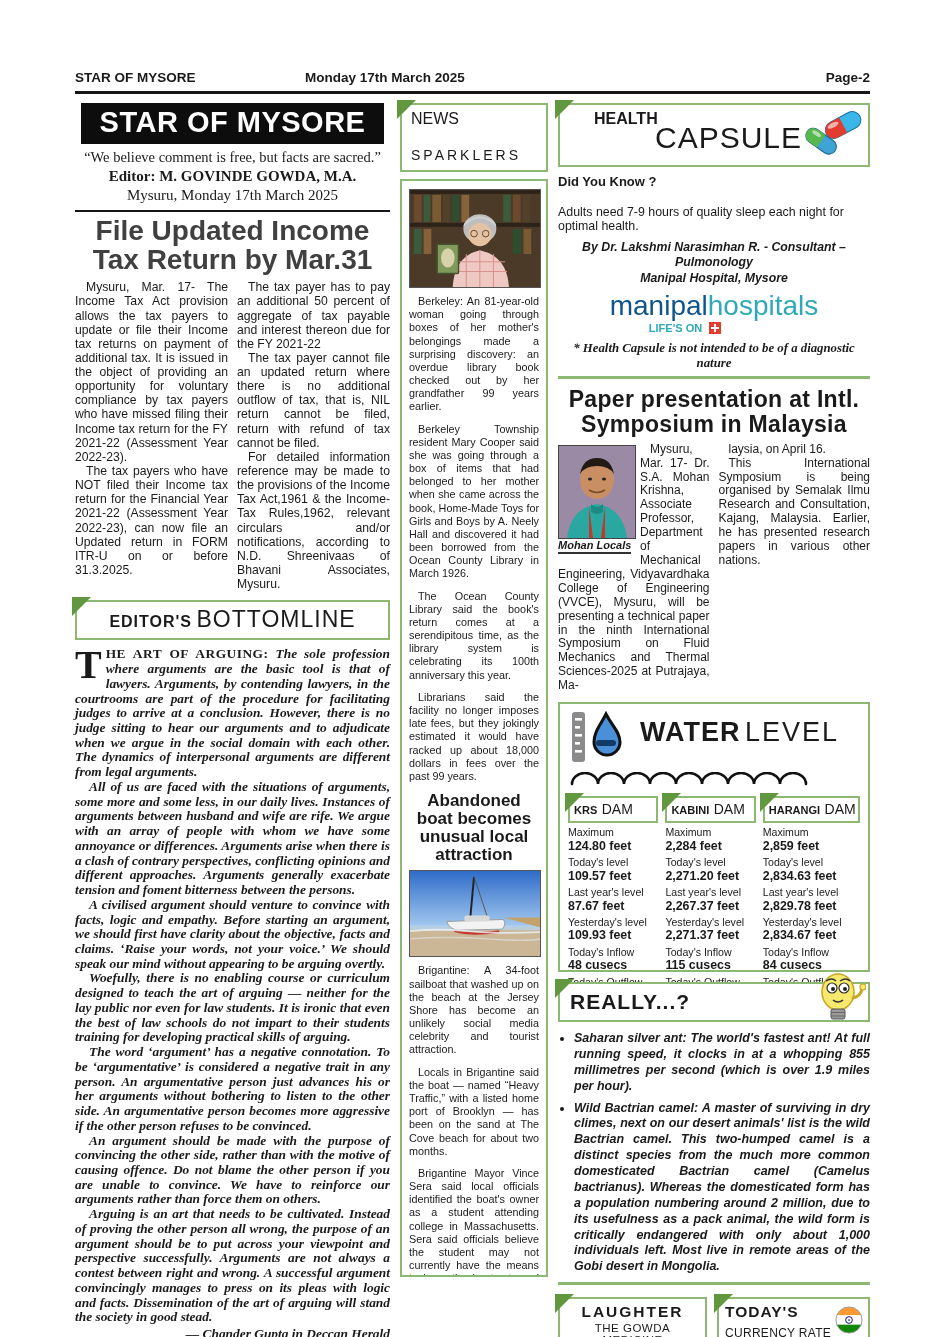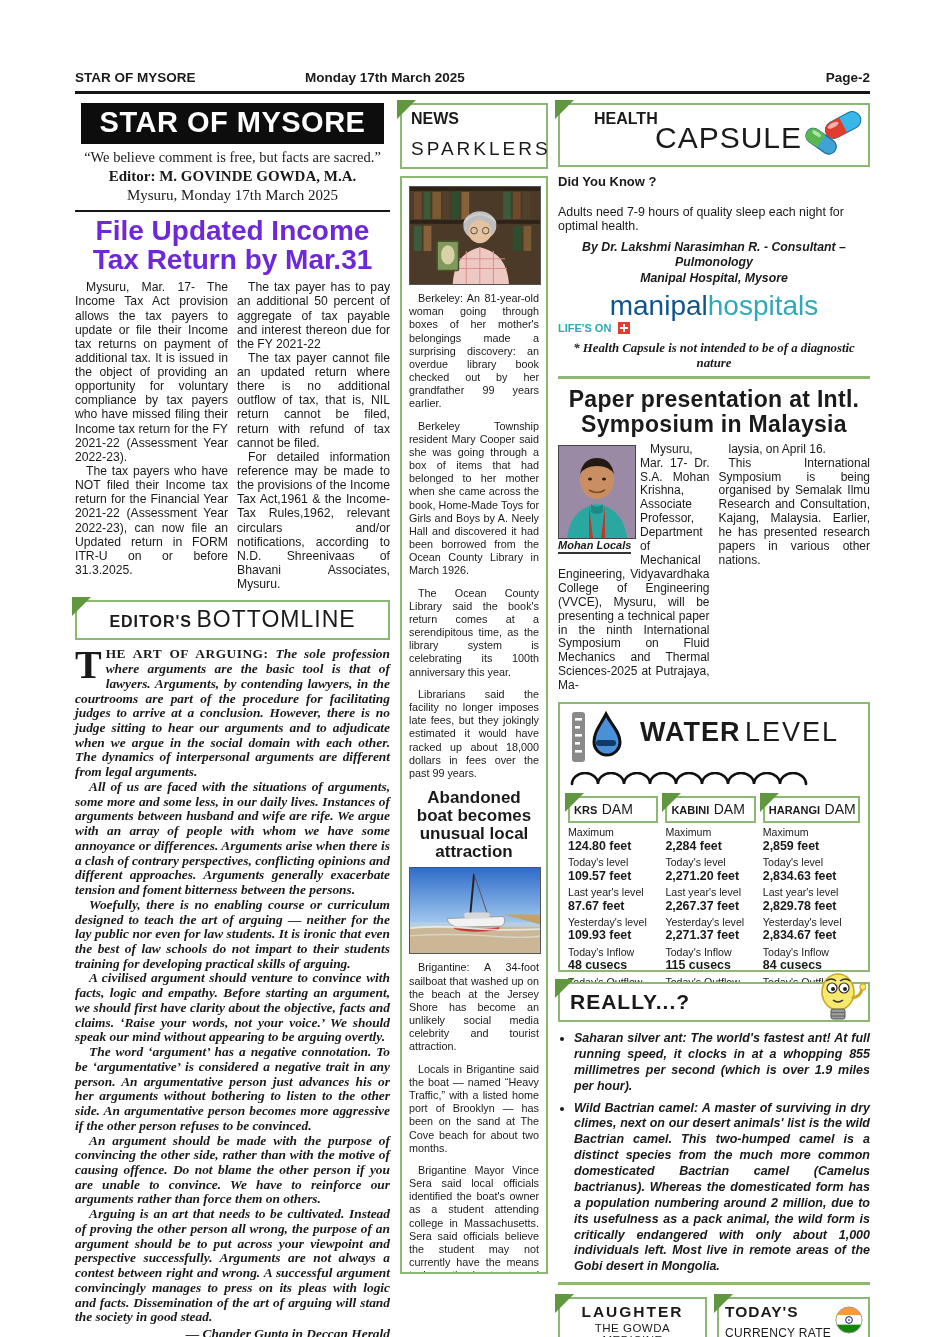--- a/index.html
+++ b/index.html
@@ -15,21 +15,21 @@
   .colM{position:absolute;left:400px;top:103px;width:148px;}
   .colR{position:absolute;left:558px;top:103px;width:312px;}
   
   .mast{background:#0d0d0d;color:#fff;text-align:center;font-weight:bold;
         font-size:29px;letter-spacing:.5px;padding:3px 0 5px;margin:0 6px;}
   .tagline{font-family:"Liberation Serif",serif;text-align:center;font-size:14.5px;margin-top:5px;}
   .edline{font-family:"Liberation Serif",serif;text-align:center;font-weight:bold;font-size:15px;margin-top:2px;}
   .dateline{font-family:"Liberation Serif",serif;text-align:center;font-size:15px;margin-top:2px;}
   .thinrule{height:2px;background:#161616;margin:6px 0 4px;}
   
-  .tax-head{color:#6d28d9;font-weight:bold;font-size:28px;line-height:1.04;text-align:center;margin:3px 0 6px;}
+  .tax-head{color:#404040;font-weight:bold;font-size:28px;line-height:1.04;text-align:center;margin:3px 0 6px;}
   .twocol{display:flex;gap:9px;}
   .twocol .c{width:50%;}
   .bodytxt p{margin:0;text-align:justify;font-size:12.2px;line-height:1.16;text-indent:11px;}
   
   .gbox{border:2px solid #8cb871;position:relative;background:#fff;}
   .fold:before{content:"";position:absolute;left:-5px;top:-5px;width:0;height:0;
                border-style:solid;border-width:19px 19px 0 0;
                border-color:#61973f transparent transparent transparent;}
   
   .ebl-head{padding:4px 8px 5px;margin-top:9px;text-align:center;}
@@ -37,40 +37,40 @@
   .ebl-head .l{font-size:23px;font-weight:400;letter-spacing:1px;}
   .ebl{margin-top:7px;font-family:"Liberation Serif",serif;font-weight:bold;font-style:italic;
        font-size:13.4px;line-height:1.1;}
   .ebl p{margin:0;text-align:justify;text-indent:14px;}
   .ebl p.first{text-indent:0;}
   .dropcap{float:left;font-style:normal;font-size:40px;line-height:.82;padding:2px 4px 0 0;}
   .leadin{font-style:normal;letter-spacing:.5px;}
   .ebl .byline{text-align:right;text-indent:0;margin-top:2px;}
   
   .ns-head{padding:5px 9px 7px;}
-  .ns-head .b{font-weight:bold;font-size:16px;display:block;}
-  .ns-head .l{font-size:19px;letter-spacing:3px;display:block;margin-top:10px;}
+  .ns-head .b{font-weight:normal;font-size:16px;display:block;}
+  .ns-head .l{font-size:14px;letter-spacing:3px;display:block;margin-top:19px;}
   .ns-body{margin-top:7px;padding:6px 7px;height:1082px;overflow:hidden;}
   .ns-h2{font-weight:bold;font-size:17px;line-height:1.06;text-align:center;margin:2px 0 6px;}
   .ns-body p{margin:0 0 9px;text-align:justify;font-size:10.8px;line-height:1.22;text-indent:9px;}
   .photo{width:100%;display:block;border:1px solid #555;}
   .photo svg{display:block;width:100%;height:auto;}
   .phwrap{margin:2px 0 7px;}
   
   .hc-head{height:52px;padding:4px 8px;}
   .hc-head .b{font-weight:bold;font-size:16px;position:absolute;left:34px;top:5px;}
   .hc-head .l{font-size:30px;font-weight:400;position:absolute;left:95px;top:16px;letter-spacing:1px;}
   .hc-pills{position:absolute;right:4px;top:2px;}
   .hc-know{font-weight:bold;font-size:13px;margin-top:7px;}
   .hc-fact{font-size:12.4px;margin-top:16px;}
   .hc-by{font-weight:bold;font-style:italic;font-size:12.3px;text-align:center;margin-top:7px;line-height:1.25;}
   .mh-logo{text-align:center;margin-top:6px;line-height:1;}
   .mh-logo .p1{font-size:28px;color:#10548c;}
   .mh-logo .p2{font-size:28px;color:#2fa9b8;}
-  .mh-sub{text-align:left;padding-right:58px;font-size:11px;font-weight:bold;color:#2fa9b8;margin-top:2px;}
+  .mh-sub{text-align:center;padding-right:58px;font-size:11px;font-weight:bold;color:#2fa9b8;margin-top:2px;}
   .mh-cross{display:inline-block;vertical-align:-2px;margin-left:4px;}
   .hc-disc{font-family:"Liberation Serif",serif;font-weight:bold;font-style:italic;
            font-size:12.8px;text-align:center;margin-top:5px;}
   .hc-rule{height:3px;background:#8cb871;margin-top:5px;}
   
   .pa-head{font-weight:bold;font-size:23px;line-height:1.08;text-align:center;margin:8px 0 6px;letter-spacing:.3px;}
   .pa .c p{margin:0;text-align:justify;font-size:12px;line-height:1.16;text-indent:10px;}
   .mkwrap{float:left;width:76px;margin:2px 6px 2px 0;}
   .mkwrap svg{display:block;width:76px;height:92px;border:1px solid #444;}
   .mkcap{font-size:11px;font-weight:bold;font-style:italic;border-bottom:2px solid #333;
@@ -146,22 +146,22 @@
       </div>
     </div>
 
     <div class="gbox fold ebl-head">
       <span class="b">EDITOR'S</span>
       <span class="l">BOTTOMLINE</span>
     </div>
     <div class="ebl">
       <p class="first"><span class="dropcap">T</span><span class="leadin">HE ART OF ARGUING:</span><span> The sole profession where arguments are the basic tool is that of lawyers. Arguments, by contending lawyers, in the courtrooms are part of the procedure for facilitating judges to arrive at  a conclusion. However, there is no judge sitting to hear our arguments and to adjudicate when we argue in the social domain with each other. The dynamics of interpersonal arguments are different from legal arguments.</span></p>
       <p>All of us are faced with the situations of arguments, some more and some less, in our daily lives. Instances of arguments between husband and wife are rife. We argue with an array of people with whom we have some annoyance or differences. Arguments arise when there is a clash of contrary perspectives, conflicting opinions and different approaches. Arguments generally exacerbate tension and foment bitterness between the persons.</p>
+      <p>A civilised argument should venture to convince with facts, logic and empathy. Before starting an argument, we should first have clarity about the objective, facts and claims. ‘Raise your words, not your voice.’  We should speak our mind without appearing to be arguing overtly.</p>
       <p>Woefully, there is no enabling course or curriculum designed to teach the art of arguing — neither for the lay public nor even for law students. It is ironic that even the best of law schools do not impart to their students training for developing practical skills of arguing.</p>
-      <p>A civilised argument should venture to convince with facts, logic and empathy. Before starting an argument, we should first have clarity about the objective, facts and claims. ‘Raise your words, not your voice.’  We should speak our mind without appearing to be arguing overtly.</p>
       <p>The word ‘argument’ has a negative connotation. To be ‘argumentative’ is considered a negative trait in any person. An argumentative person just advances his or her arguments without bothering to listen to the other side. An argumentative person becomes more aggressive if the other person refuses to be convinced.</p>
       <p>An argument should be made with the purpose of convincing the other side, rather than with the motive of causing offence. Do not blame the other person if you are unable to convince. We have to reinforce our arguments rather than force them on others.</p>
       <p>Arguing is an art that needs to be cultivated. Instead of proving the other person all wrong, the purpose of an argument should be to put across your viewpoint and perspective successfully. Arguments are not always a contest between right and wrong. A successful argument convincingly manages to press on its pleas with logic and facts. Dissemination of the art of arguing will stand the society in good stead.</p>
       <p class="byline">— Chander Gupta in Deccan Herald</p>
     </div>
 
   </div>
 
   <div class="colM">
     <div class="gbox fold ns-head">

